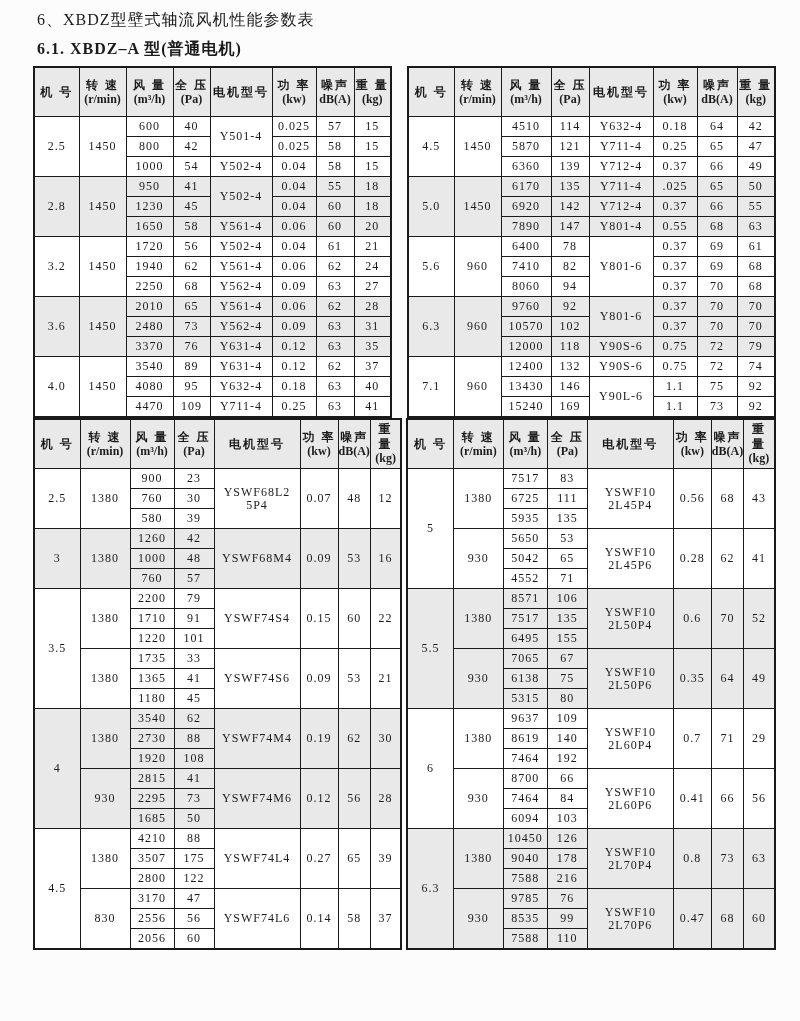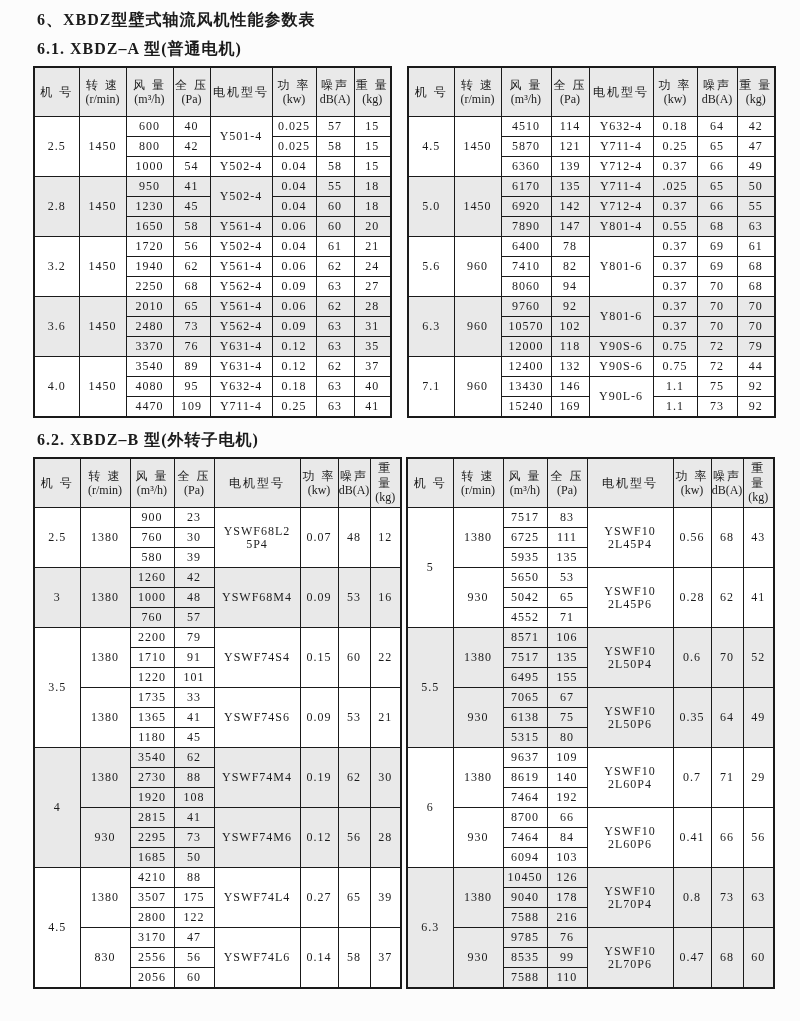--- a/index.html
+++ b/index.html
@@ -11,40 +11,40 @@
   html,body{margin:0;padding:0;}
   body{
     width:800px;height:1021px;
     background:#fcfcfc;
     font-family:"Liberation Serif","DejaVu Serif",serif;
     color:var(--ink);
     overflow:hidden;
   }
   .page{padding:8px 0 0 33px;}
   .doc-title{
-    font-size:16px;font-weight:bold;margin:2px 0 8px 4px;letter-spacing:1px;
+    font-size:16px;font-weight:normal;margin:2px 0 8px 4px;letter-spacing:1px;
   }
   .section-title{
     font-size:16px;font-weight:bold;margin:0 0 6px 4px;letter-spacing:1px;font-family:Liberation Serif, serif;
   }
   .section-title.second{margin-top:12px;}
   .pair{display:flex;align-items:flex-start;}
   table{
     border-collapse:collapse;table-layout:fixed;background:#fff;
     border:2px solid var(--border);
   }
   .pair-a .tbl-right{margin-left:15px;}
   .pair-b .tbl-right{margin-left:4px;}
   th,td{
     border:1px solid var(--border);
     text-align:center;vertical-align:middle;
     padding:0;color:var(--ink);
   }
   thead th{
-    height:48px;background:var(--headbg);font-weight:normal;
+    height:48px;background:var(--headbg);font-weight:bold;
   }
   .h1{font-size:12px;letter-spacing:2px;line-height:1.25;}
   .h2{font-size:12px;letter-spacing:0;line-height:1.1;}
   td{
     height:19px;font-size:12px;letter-spacing:1px;line-height:1.05;
     white-space:pre-line;
   }
   tr.shaded td{background:var(--shade);}
 </style>
 </head>
@@ -381,42 +381,41 @@
             <td>79</td>
           </tr>
           <tr>
             <td rowspan="3">7.1</td>
             <td rowspan="3">960</td>
             <td>12400</td>
             <td>132</td>
             <td>Y90S-6</td>
             <td>0.75</td>
             <td>72</td>
-            <td>44</td>
+            <td>74</td>
           </tr>
           <tr>
             <td>13430</td>
             <td>146</td>
             <td rowspan="2">Y90L-6</td>
             <td>1.1</td>
             <td>75</td>
             <td>92</td>
           </tr>
           <tr>
             <td>15240</td>
             <td>169</td>
             <td>1.1</td>
             <td>73</td>
             <td>92</td>
           </tr>
         </tbody>
       </table>
   </div>
 
-  <div class="section-title second">6.2. XBDZ–B 型(外转子电机)</div>
 
   <div class="pair pair-b">
     <table id="tblBL" class="tbl-left">
       <colgroup>
         <col style="width:46px">
           <col style="width:50px">
           <col style="width:44px">
           <col style="width:40px">
         <col style="width:86px">
           <col style="width:38px">

